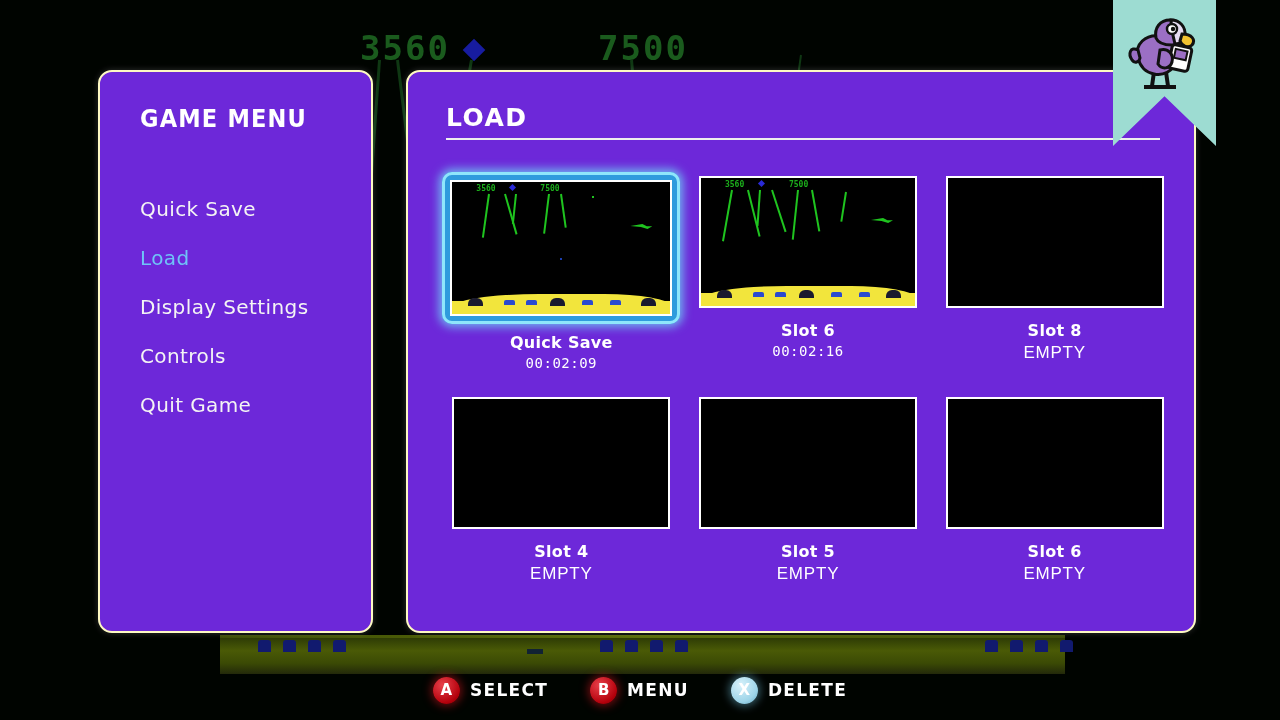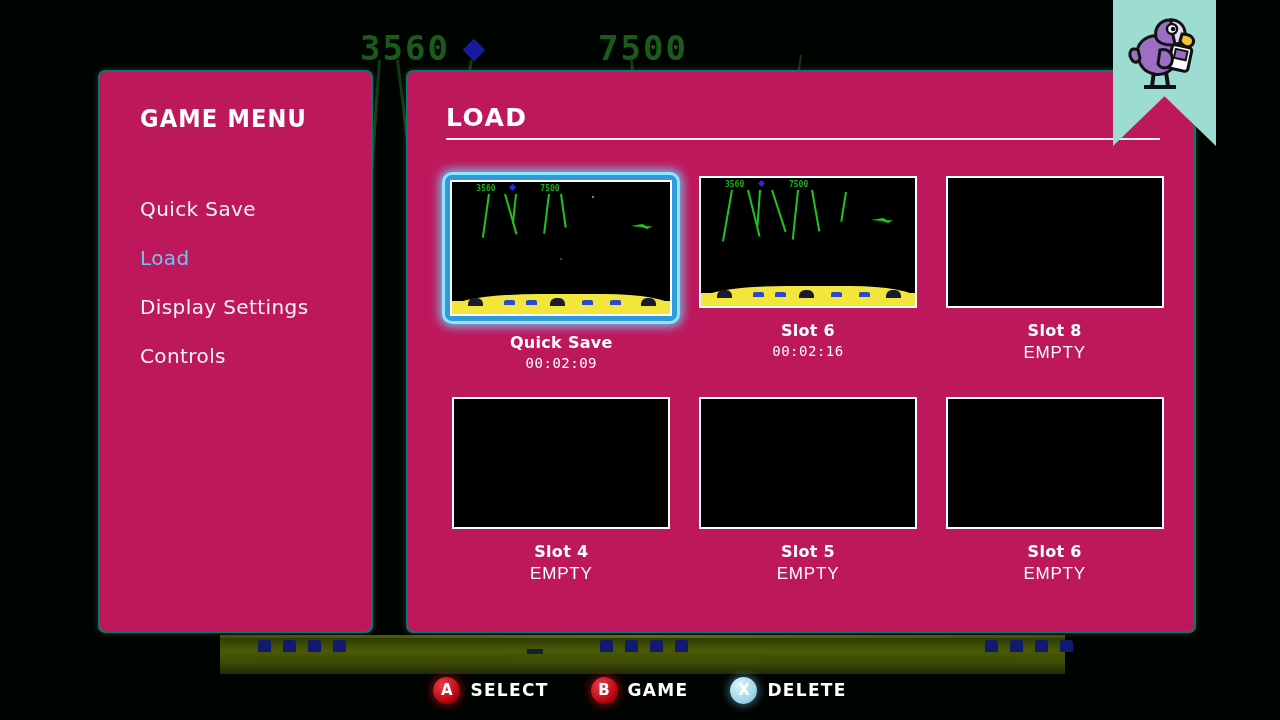--- a/index.html
+++ b/index.html
@@ -33,22 +33,22 @@
   .bg-ground::before{
     content:""; position:absolute; left:0; right:0; top:-3px; height:3px;
     background:linear-gradient(90deg,#3d4d06,#5a6d08,#3d4d06);
   }
   .bg-city { position:absolute; bottom:68px; width:13px; height:12px; background:#111a6e;
     border-radius:3px 3px 0 0; }
   .bg-small { position:absolute; bottom:66px; width:16px; height:5px; background:#123; }
 
   
   .panel {
-    position:absolute; background:#be185d; border:2px solid #0f766e;
-    border-radius:7px; box-shadow:0 0 6px rgba(255,255,255,.18);
+    position:absolute; background:#6d28d9; border:2px solid #fef9c3;
+    border-radius:14px; box-shadow:0 0 6px rgba(255,255,255,.18);
   }
   #side-panel { left:98px; top:70px; width:275px; height:563px; }
   #main-panel { left:406px; top:70px; width:790px; height:563px; }
 
   .menu-title {
     color:#fff; font-size:25px; font-weight:700; letter-spacing:1.2px;
     position:absolute; left:40px; top:32px;
     font-family:"DejaVu Sans", sans-serif; font-stretch:condensed;
   }
   .menu-list { position:absolute; left:40px; top:113px; width:210px; }
@@ -176,20 +176,21 @@
   <div class="bg-city" style="left:1060px;"></div>
 </div>
 
 <div class="panel" id="side-panel">
   <div class="menu-title">GAME MENU</div>
   <div class="menu-list">
     <div class="menu-item">Quick Save</div>
     <div class="menu-item sel">Load</div>
     <div class="menu-item">Display Settings</div>
     <div class="menu-item">Controls</div>
+    <div class="menu-item">Quit Game</div>
   </div>
 </div>
 
 <div class="panel" id="main-panel">
   <div class="section-title">LOAD</div>
   <div class="section-rule"></div>
 
   <div id="slot-grid">
 
     <div class="slot">
@@ -311,19 +312,19 @@
   </svg>
 </div>
 
 <div id="hints">
   <div class="hint">
     <div class="btn-glyph red">A</div>
     <div class="hint-label">SELECT</div>
   </div>
   <div class="hint">
     <div class="btn-glyph red">B</div>
-    <div class="hint-label">GAME</div>
+    <div class="hint-label">MENU</div>
   </div>
   <div class="hint">
     <div class="btn-glyph blue">X</div>
     <div class="hint-label">DELETE</div>
   </div>
 </div>
 
 </body></html>

